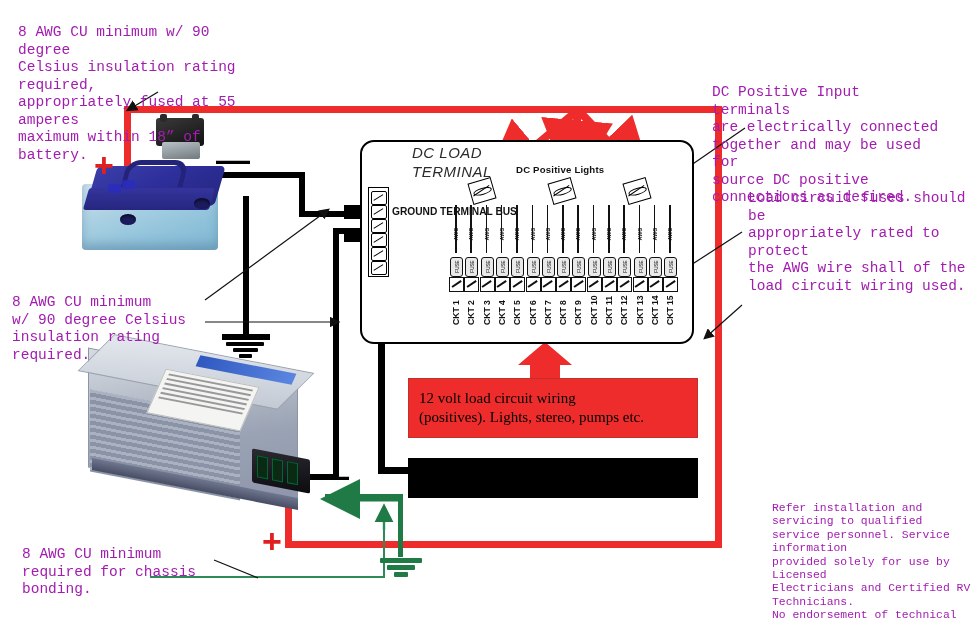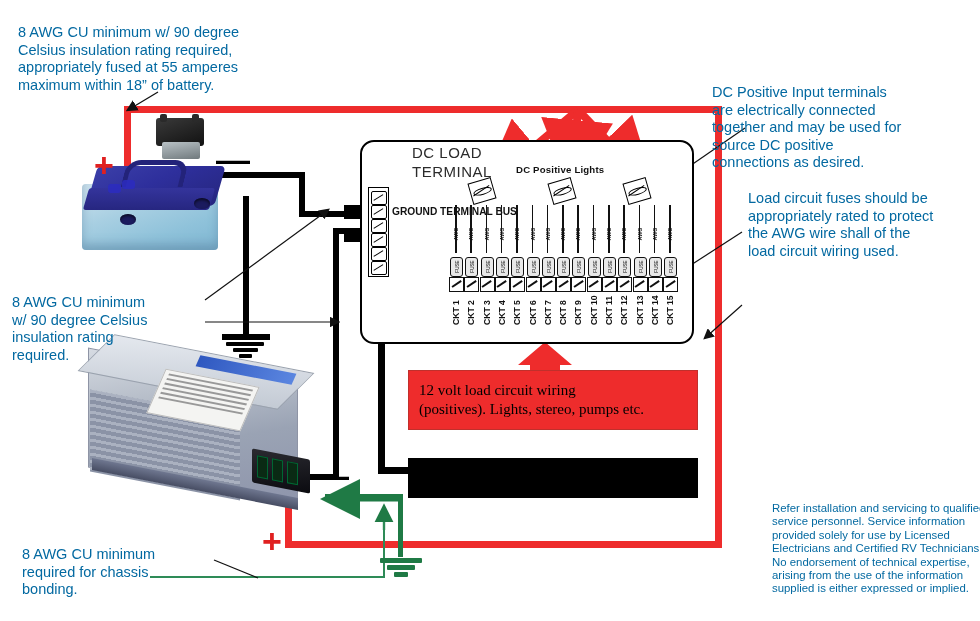--- a/index.html
+++ b/index.html
@@ -1,42 +1,42 @@
 <!DOCTYPE html>
 <html><head>
 <meta charset="utf-8">
 <style>
   html,body{margin:0;padding:0;background:#ffffff;}
   body{width:980px;height:621px;overflow:hidden;
        font-family:"Liberation Serif",serif;color:#000;}
   #stage{position:relative;width:980px;height:621px;}
 
-  .txt{position:absolute;font-family:Liberation Sans, sans-serif;
-       font-size:14.5px;line-height:17.5px;color:#0369a1;white-space:pre-line;}
+  .txt{position:absolute;font-family:Liberation Mono, monospace;
+       font-size:14.5px;line-height:17.5px;color:#a21caf;white-space:pre-line;}
   .txt.small{font-size:11.4px;line-height:13.4px;}
   .txt.bold{font-weight:bold;}
 
   .callout{position:absolute;background:#fff;display:flex;align-items:center;
            padding:6px 10px;font-size:15px;line-height:19px;
            font-family:"Liberation Serif",serif;white-space:pre-line;}
-  .callout.red{border:1.6px solid #c0302c;}
+  .callout.red{border:1.6px solid #c0302c;margin-top:8px;}
   .callout.blk{border:1.4px solid #000;}
 
   
   .w{position:absolute;}
   .red{background:#ee2c2c;}
   .blk{background:#000;}
   .grn{background:#1f7a45;}
   .grn-thin{background:#2e8b57;}
 
   
   #fuseblock{position:absolute;left:360px;top:140px;width:330px;height:200px;
              border:2.2px solid #000;border-radius:14px;background:#fff;}
   #fbtitle{position:absolute;left:412px;top:143px;font-family:"Liberation Sans",sans-serif;
-           font-size:15px;font-weight:500;letter-spacing:.5px;color:#2b2b2b;line-height:19px;}
+           font-size:15px;font-weight:500;letter-spacing:.5px;color:#2b2b2b;line-height:19px;font-style:italic;}
   #dcpos{position:absolute;left:516px;top:164px;font-family:"Liberation Sans",sans-serif;
          font-size:9.6px;font-weight:bold;color:#111;letter-spacing:.2px;}
 
   
   #gbus{position:absolute;left:368px;top:187px;width:19px;height:88px;
         border:1.6px solid #000;background:#fff;}
   #gbus .scr{position:absolute;left:2px;width:14px;height:12px;border:1.3px solid #000;
              border-radius:2px;background:#fff;}
   #gbus .scr::after{content:"";position:absolute;left:1px;top:4.5px;width:11px;height:1.4px;
              background:#000;transform:rotate(-32deg);}

